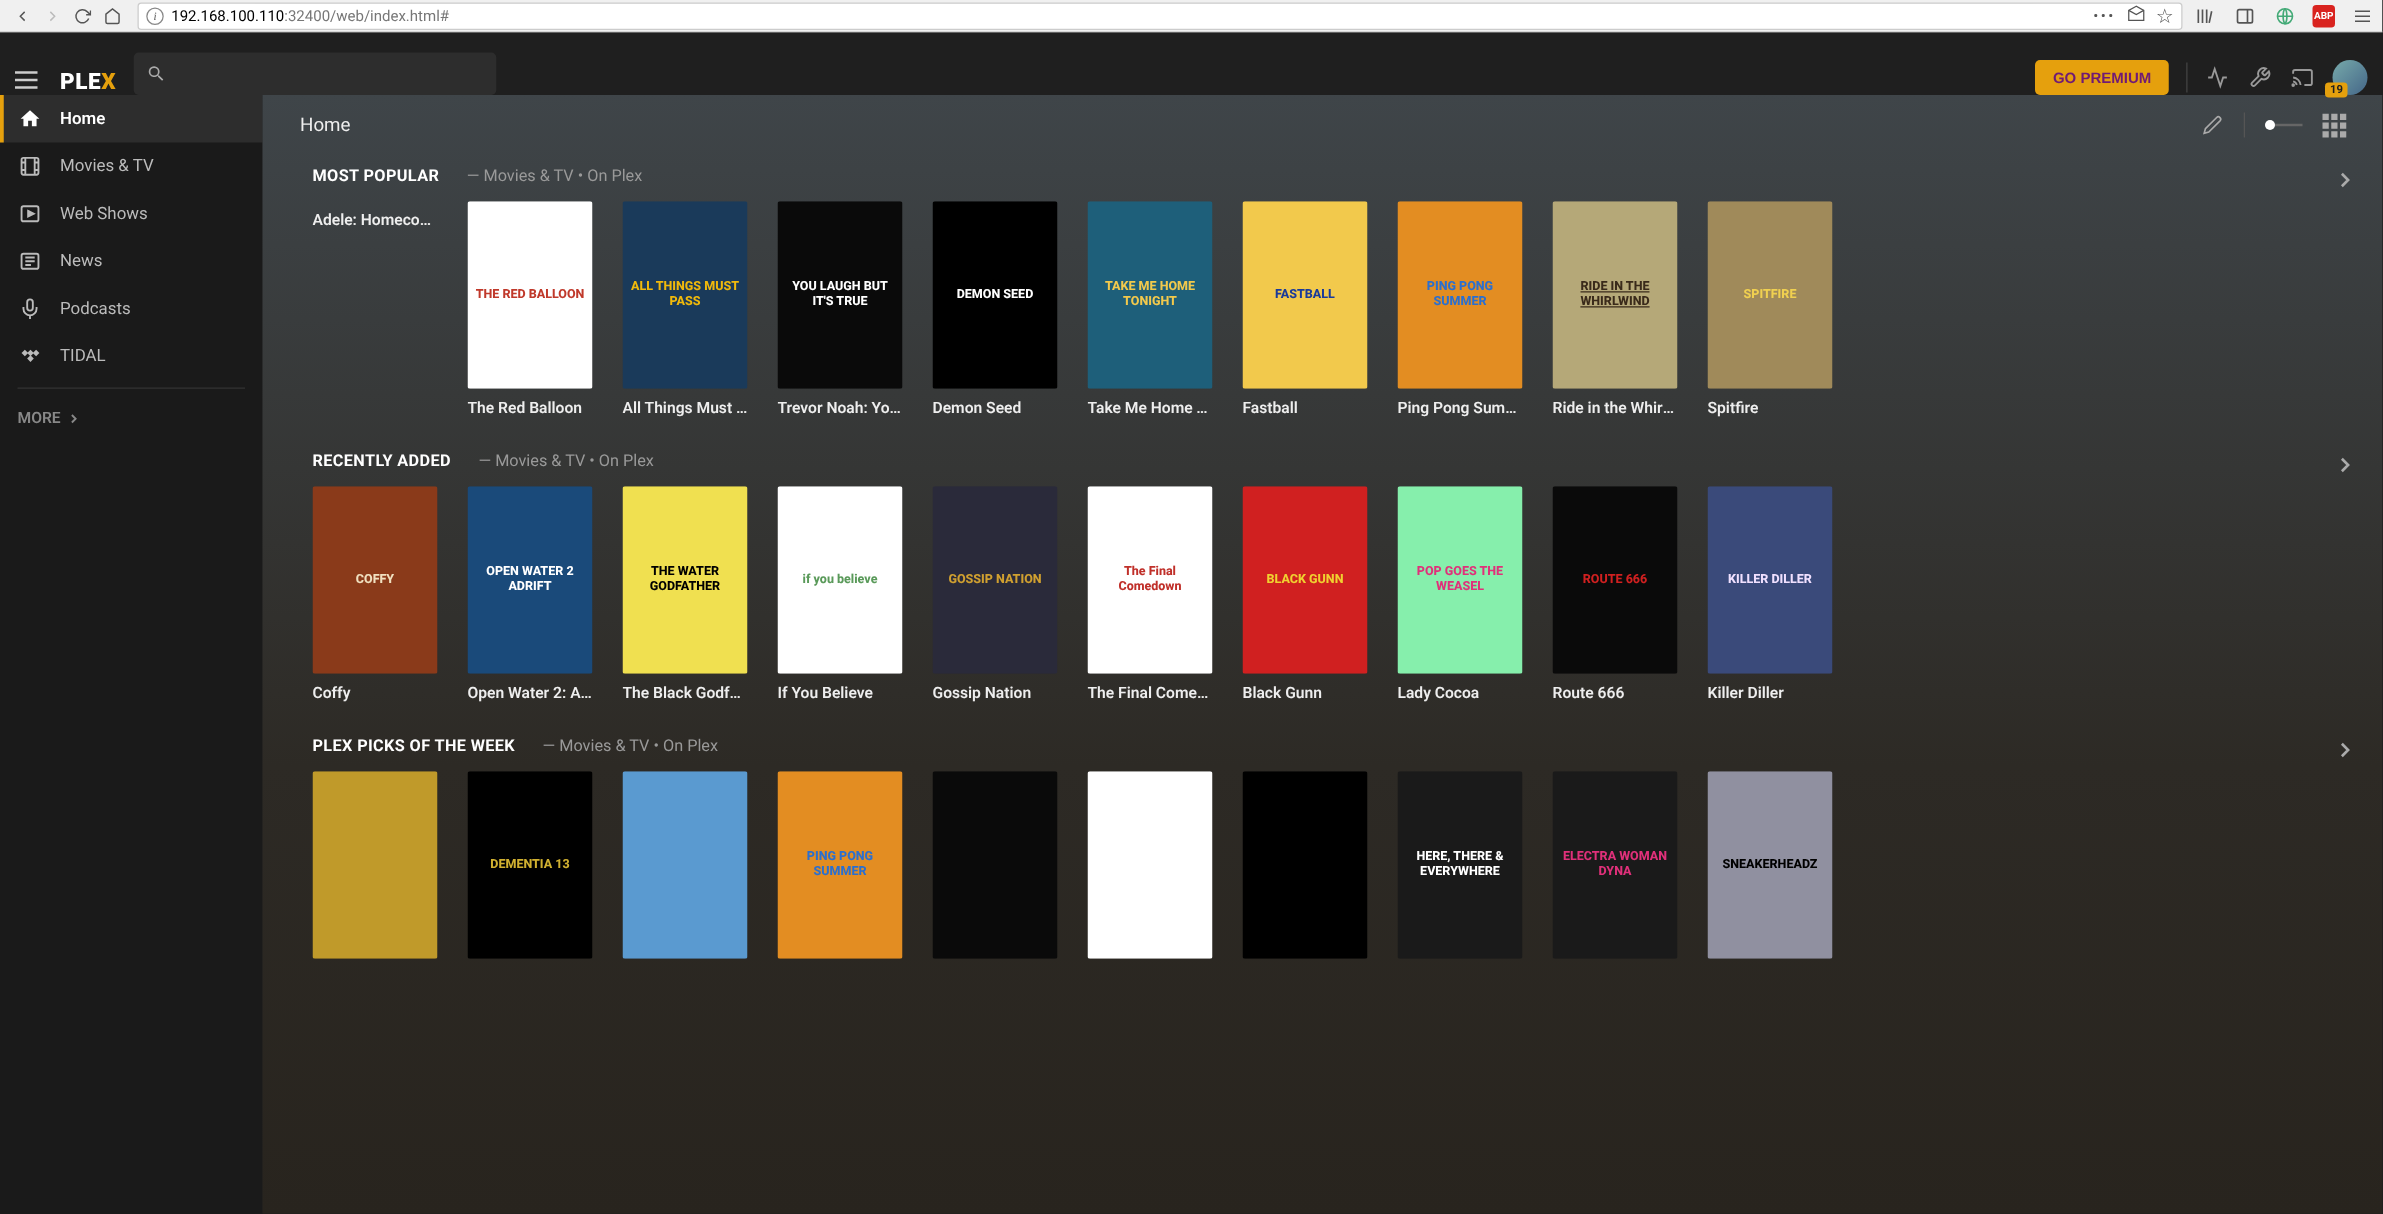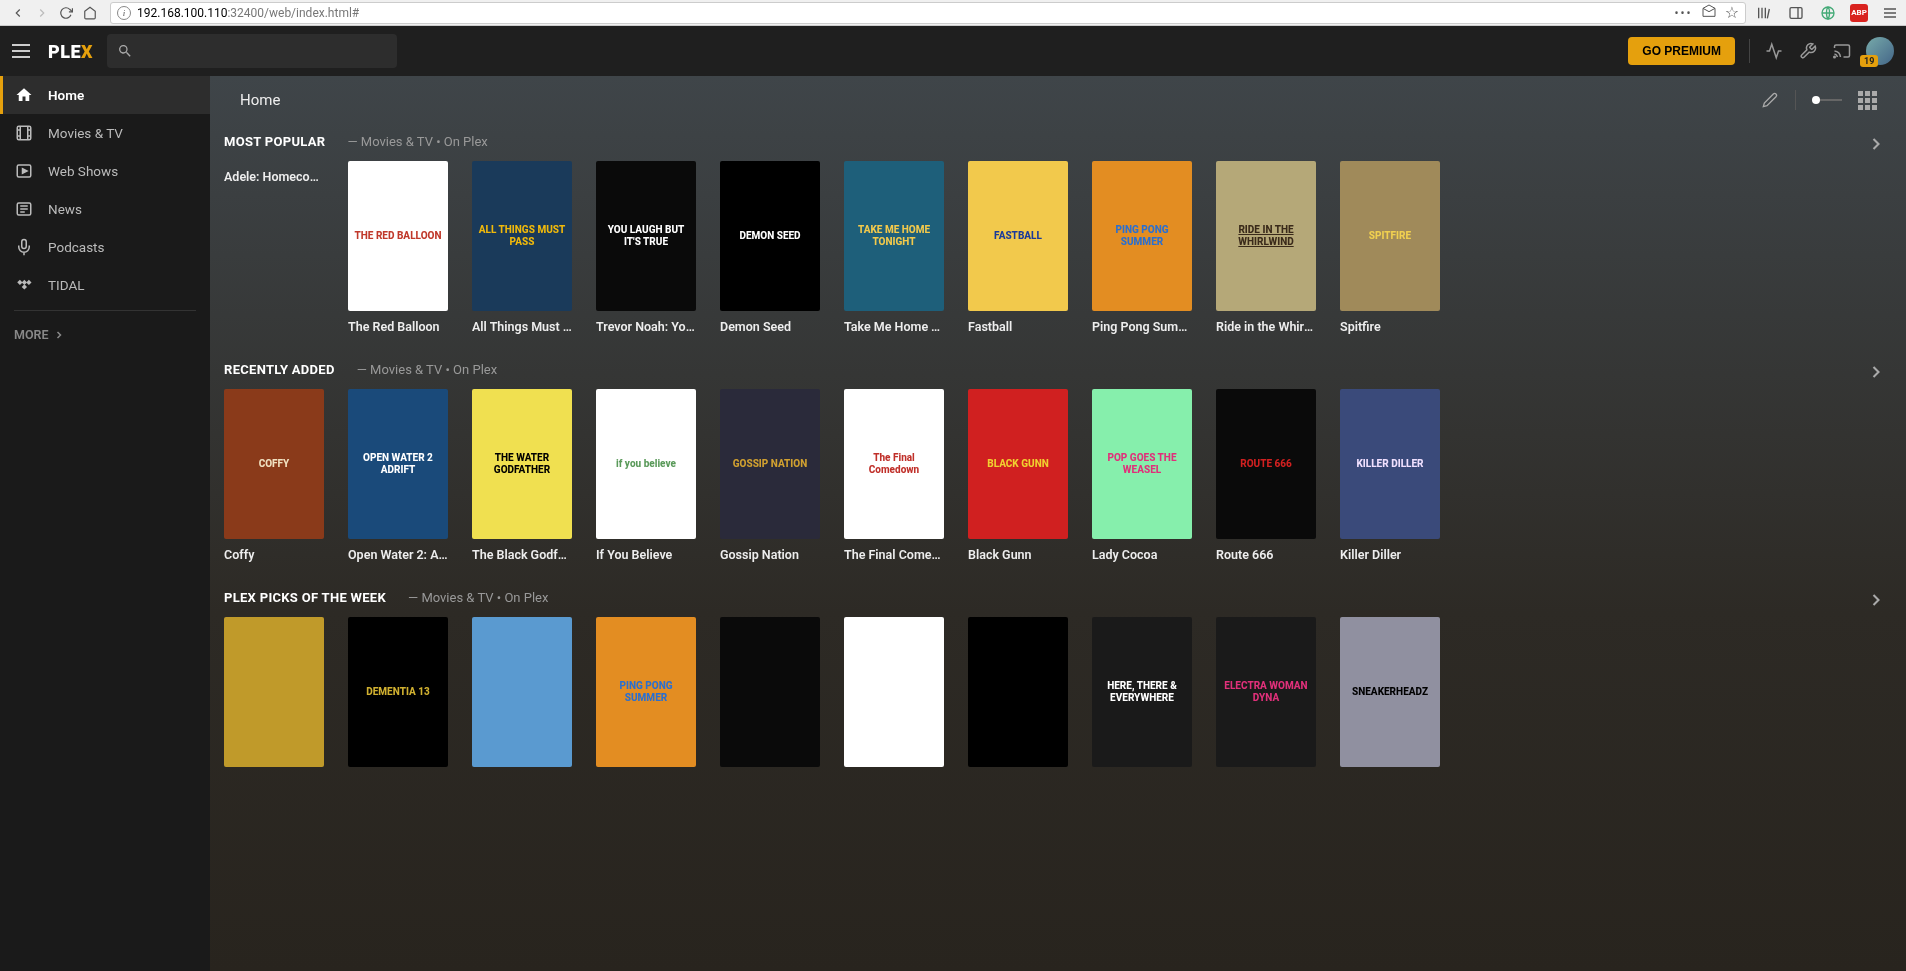--- a/index.html
+++ b/index.html
@@ -11,30 +11,30 @@
 .browser-chrome .nav-btn.disabled { color: #bbb; cursor: default; }
 .url-bar { flex: 1; margin: 0 8px; height: 22px; background: #fff; border: 1px solid #ccc; border-radius: 3px; display: flex; align-items: center; padding: 0 6px; font-size: 12px; color: #333; }
 .url-bar .info-icon { width: 14px; height: 14px; border: 1px solid #888; border-radius: 50%; display: inline-flex; align-items: center; justify-content: center; font-size: 9px; margin-right: 6px; color: #555; font-style: italic; font-family: serif; }
 .url-bar .url-host { color: #000; }
 .url-bar .url-rest { color: #777; }
 .browser-right { display: flex; align-items: center; gap: 12px; }
 .browser-right .chrome-icon { width: 20px; height: 20px; display: inline-flex; align-items: center; justify-content: center; color: #555; cursor: pointer; font-size: 14px; }
 .abp { width: 18px; height: 18px; background: #d9231f; border-radius: 3px; color: #fff; font-size: 8px; font-weight: bold; display: inline-flex; align-items: center; justify-content: center; }
 
 
-.app-header { background: #1f1f1f; height: 50px; display: flex; align-items: center; padding: 0 12px; }
+.app-header { background: #1f1f1f; height: 50px; display: flex; align-items: flex-end; padding: 0 12px; }
 .hamburger { width: 24px; height: 24px; display: inline-flex; flex-direction: column; justify-content: center; gap: 4px; cursor: pointer; margin-right: 12px; }
 .hamburger span { height: 2px; background: #ccc; width: 18px; }
 .logo { font-weight: 900; font-size: 18px; letter-spacing: 0.5px; margin-right: 14px; }
 .logo .p1 { color: #fff; }
 .logo .p2 { color: #e5a00d; }
 .search-box { width: 290px; height: 34px; background: #2d2d2d; border-radius: 4px; display: flex; align-items: center; padding: 0 10px; }
 .search-box svg { width: 16px; height: 16px; fill: #aaa; }
 .header-right { margin-left: auto; display: flex; align-items: center; gap: 14px; }
-.premium-btn { background: #e5a00d; color: #000000; font-weight: 700; font-size: 12px; padding: 7px 14px; border-radius: 4px; cursor: pointer; border: none; }
+.premium-btn { background: #e5a00d; color: #701a75; font-weight: 700; font-size: 12px; padding: 7px 14px; border-radius: 4px; cursor: pointer; border: none; }
 .hdr-icon { width: 20px; height: 20px; display: inline-flex; align-items: center; justify-content: center; cursor: pointer; color: #999; }
 .hdr-divider { width: 1px; height: 24px; background: #444; }
 .avatar-wrap { position: relative; cursor: pointer; }
 .avatar { width: 28px; height: 28px; border-radius: 50%; background: linear-gradient(135deg, #7aa, #468); }
 .badge { position: absolute; bottom: -2px; left: -6px; background: #e5a00d; color: #1f1f1f; font-size: 9px; font-weight: 700; padding: 1px 4px; border-radius: 3px; }
 
 
 .app-body { display: flex; height: calc(100vh - 76px); }
 .sidebar { width: 210px; background: #1a1a1a; flex-shrink: 0; }
 .side-item { display: flex; align-items: center; padding: 9px 14px; gap: 14px; color: #bbb; cursor: pointer; font-size: 13.5px; }
@@ -50,21 +50,21 @@
 .main-header-right { margin-left: auto; display: flex; align-items: center; gap: 16px; }
 .mhr-icon { color: #aaa; cursor: pointer; width: 18px; height: 18px; display: inline-flex; align-items: center; justify-content: center; }
 .mhr-div { width: 1px; height: 20px; background: #555; }
 .zoom-slider { display: flex; align-items: center; gap: 4px; }
 .zoom-slider .track { width: 30px; height: 2px; background: #666; position: relative; }
 .zoom-slider .knob { width: 8px; height: 8px; background: #fff; border-radius: 50%; position: absolute; left: 0; top: -3px; }
 .grid-icon { display: grid; grid-template-columns: repeat(3, 5px); grid-template-rows: repeat(3, 5px); gap: 2px; }
 .grid-icon span { background: #aaa; }
 
 
-.section { padding: 18px 14px 10px; position: relative; }
+.section { padding: 18px 40px 10px; position: relative; }
 .section-header { display: flex; align-items: baseline; margin-bottom: 12px; }
 .section-title { font-size: 13px; font-weight: 700; color: #fff; letter-spacing: 0.3px; }
 .section-sub { font-size: 13px; color: #999; margin-left: 22px; }
 .section-arrow { position: absolute; right: 20px; top: 18px; color: #aaa; cursor: pointer; font-size: 22px; }
 .poster-row { display: flex; gap: 24px; overflow: hidden; }
 .poster-card { width: 100px; flex-shrink: 0; cursor: pointer; }
 .poster-img { width: 100px; height: 150px; background: #333; border-radius: 2px; display: flex; align-items: center; justify-content: center; overflow: hidden; position: relative; }
 .poster-title { font-size: 12.5px; color: #eee; margin-top: 8px; white-space: nowrap; overflow: hidden; text-overflow: ellipsis; font-weight: 600; }
 
 

